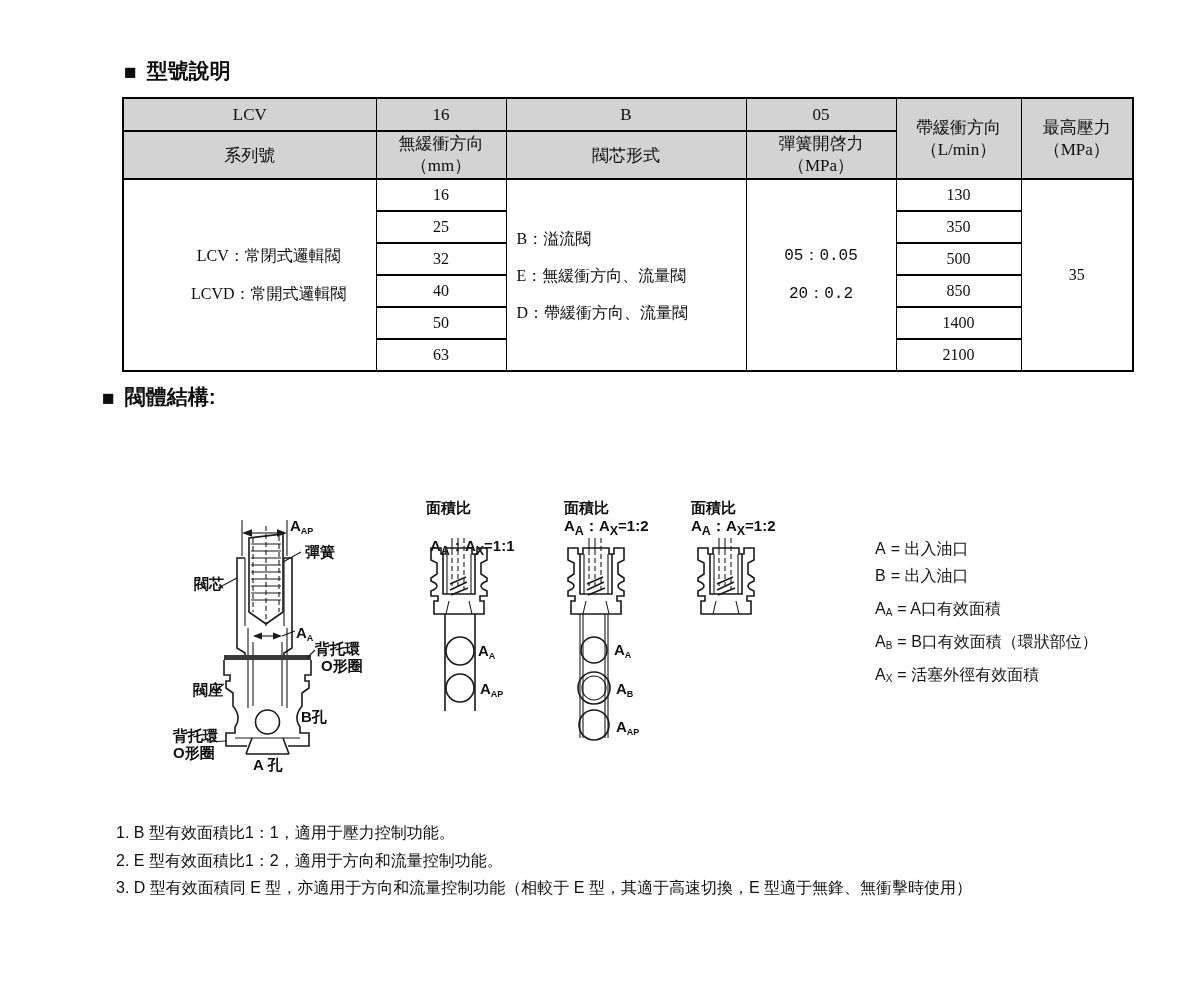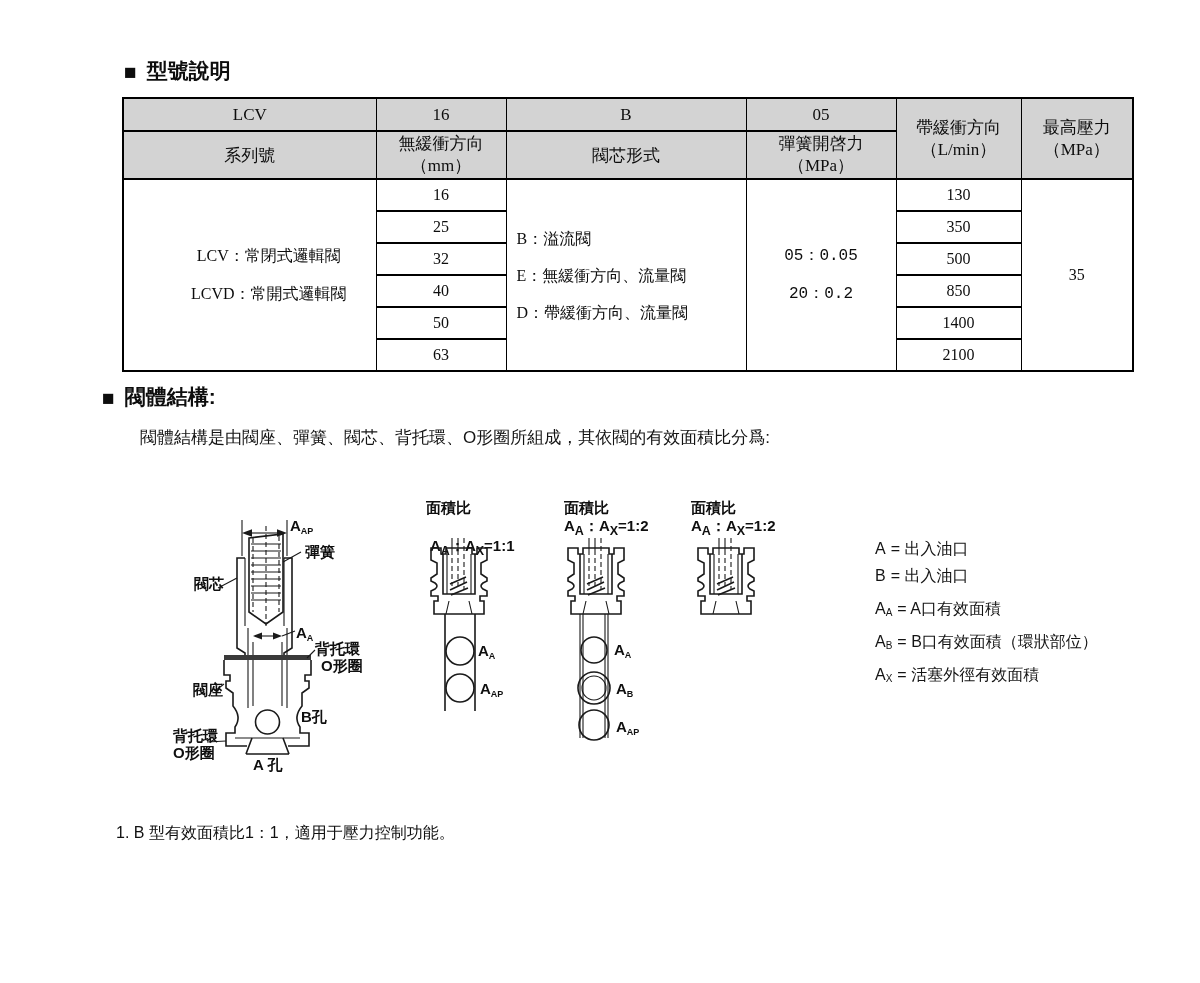--- a/index.html
+++ b/index.html
@@ -132,21 +132,20 @@
       <td>63</td>
       <td>2100</td>
     </tr>
   </tbody>
     </table>
 
   <div class="sec-title" style="left:102px;top:383px;">
     <span class="sec-marker">■</span>
     <span>閥體結構:</span>
   </div>
-  <div class="intro">閥體結構是由閥座、彈簧、閥芯、背托環、O形圈所組成，其依閥的有效面積比分爲:</div>
 
   <svg width="0" height="0" style="position:absolute">
     <defs>
       <symbol id="cart" viewBox="0 0 58 76" overflow="visible">
         <path class="ln" d="M1,10 H11 V16 H16 V10 H42 V16 H47 V10 H57 V22 L51,25 V36 L57,40 V43 L53,45 Q49,48 53,51 L57,53 V58 H50 V63 H54 V76 H4 V63 H8 V58 H1 V53 L5,51 Q9,48 5,45 L1,43 V40 L7,36 V25 L1,22 Z"></path>
         <path class="ln" d="M13,16 V56 H45 V16"></path>
         <path class="ln thin" d="M17,16 V56 M41,16 V56"></path>
         <path class="ln thin" d="M22,0 V12 M28,0 V12"></path>
         <path class="ln thin dash" d="M22,12 V48 M28,12 V48 M34,0 V52"></path>
         <path class="ln" d="M20,46 L36,39 M20,52 L37,44 M21,57 L38,50"></path>
@@ -266,15 +265,17 @@
   </div>
   <div class="legend-item" style="top:632px;">
     <span class="base">A</span><span class="s">B</span><span class="t">= B口有效面積（環狀部位）</span>
   </div>
   <div class="legend-item" style="top:665px;">
     <span class="base">A</span><span class="s">X</span><span class="t">= 活塞外徑有效面積</span>
   </div>
 
   <div class="notes">
     <div>1. B 型有效面積比1：1，適用于壓力控制功能。</div>
+    <div>2. E 型有效面積比1：2，適用于方向和流量控制功能。</div>
+    <div>3. D 型有效面積同 E 型，亦適用于方向和流量控制功能（相較于 E 型，其適于高速切換，E 型適于無鋒、無衝擊時使用）</div>
   </div>
 
 </div>
 
 </body></html>

